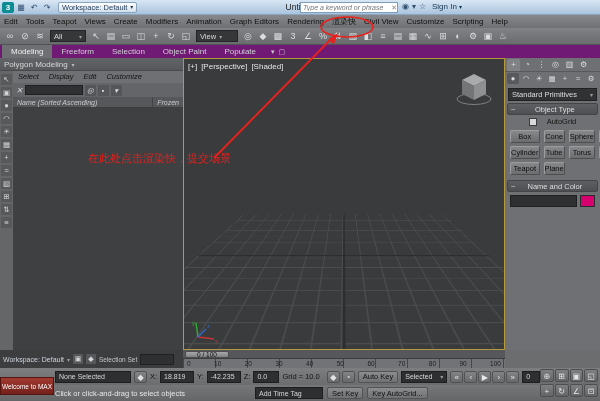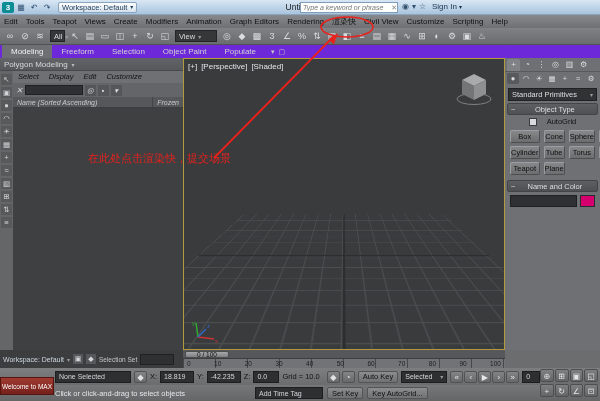--- a/index.html
+++ b/index.html
@@ -32,21 +32,21 @@
   .toolbar { position:absolute; left:0; top:28px; width:600px; height:17px;
     background:linear-gradient(#808285,#696b6e); border-bottom:1px solid #505254;
     display:flex; align-items:center; gap:0; padding-left:3px; }
   .icon-row { display:flex; align-items:center; gap:1px; }
   .tbi { width:14px; height:14px; line-height:14px; text-align:center; font-size:9px; color:#dadcde; }
   .dd { height:12px; background:#353739; border:1px solid #232425; color:#d8dadc; font-size:7.5px;
     display:flex; align-items:center; padding:0 3px; gap:3px; margin:0 3px; }
   .dd .caret { font-size:6px; color:#9a9c9e; }
 
   
-  .ribbon-tabs { position:absolute; left:0; top:45px; width:600px; height:13px; background:#6d28d9;
+  .ribbon-tabs { position:absolute; left:0; top:45px; width:600px; height:13px; background:#701a75;
     display:flex; align-items:stretch; padding-left:2px; }
   .rtab { padding:0 9px; font-size:8px; line-height:13px; color:#cfd1d3; }
   .rtab:first-child { background:#6e7073; color:#f0f0f0; }
   .ribbon-extra { display:flex; align-items:center; gap:4px; padding:0 6px; color:#c4c6c8; font-size:7px; }
 
   
   .left-col { position:absolute; left:0; top:58px; width:183px; height:292px; background:#606264; }
   .pm-bar { height:13px; background:linear-gradient(#626467,#56585b); color:#d8d8d8; font-size:8px;
     display:flex; align-items:center; gap:4px; padding:0 4px; border-bottom:1px solid #48494b; }
   .left-body { position:absolute; left:0; top:13px; right:0; bottom:0; display:flex; }
@@ -199,21 +199,21 @@
     <span data-name="menu-item" class="menu-item">Scripting</span>
     <span data-name="menu-item" class="menu-item">Help</span>
   </div>
 
 <div class="toolbar" data-name="main-toolbar">
   <div class="icon-row">
       <span data-name="select-and-link-icon" class="tbi">∞</span>
       <span data-name="unlink-selection-icon" class="tbi">⊘</span>
       <span data-name="bind-to-space-warp-icon" class="tbi">≋</span>
     </div>
-  <div class="dd" data-name="selection-filter-dropdown" style="width:15px;justify-content:space-between;">
+  <div class="dd" data-name="selection-filter-dropdown" style="width:36px;justify-content:space-between;">
     <span data-name="selection-filter-value">All</span>
     <span class="caret" data-name="chevron-down-icon">▾</span>
   </div>
   <div class="icon-row">
       <span data-name="select-object-icon" class="tbi">↖</span>
       <span data-name="select-by-name-icon" class="tbi">▤</span>
       <span data-name="selection-region-icon" class="tbi">▭</span>
       <span data-name="window-crossing-icon" class="tbi">◫</span>
       <span data-name="select-and-move-icon" class="tbi">+</span>
       <span data-name="select-and-rotate-icon" class="tbi">↻</span>

